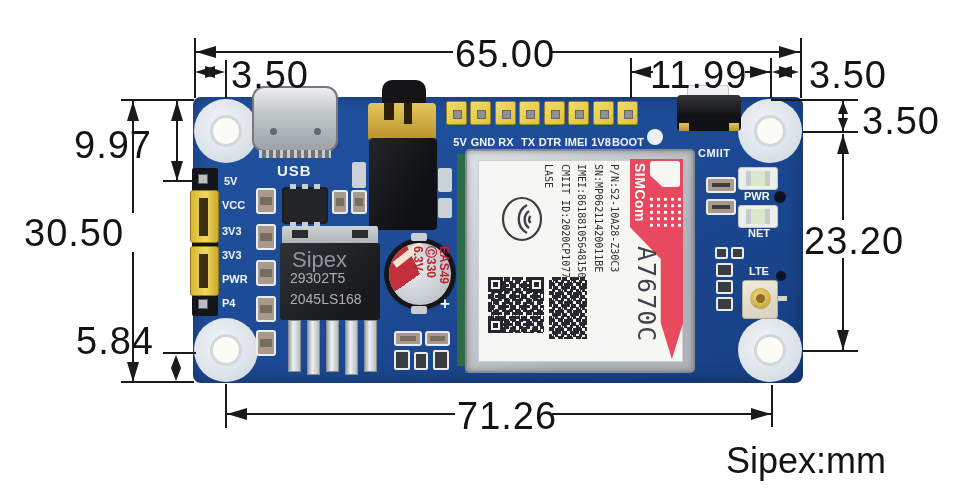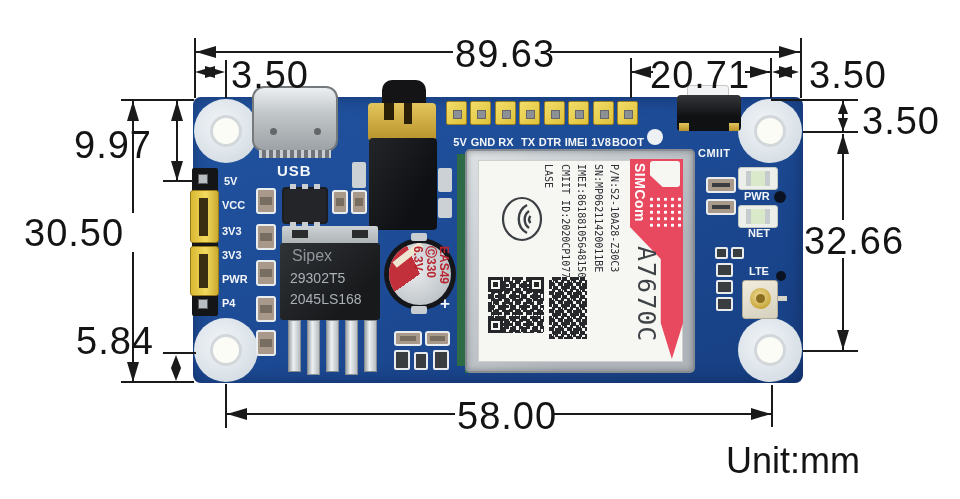--- a/index.html
+++ b/index.html
@@ -155,21 +155,21 @@
       <i></i>
     </div>
   <div class="smd" style="left:351px;top:190px;width:16px;height:24px;">
       <i></i>
     </div>
 
   <div class="abs" style="left:282px;top:226px;width:96px;height:20px;background:linear-gradient(180deg,#cdd2d5,#a9aeb2);border-radius:2px;"></div>
   <div class="abs" style="left:292px;top:230px;width:16px;height:8px;background:#2a2c2e;"></div>
   <div class="abs" style="left:352px;top:230px;width:16px;height:8px;background:#2a2c2e;"></div>
   <div class="abs" style="left:280px;top:243px;width:100px;height:77px;border-radius:3px;background:linear-gradient(135deg,#303336,#17191b 75%);">
-    <div style="position:absolute;left:12px;top:4px;font-size:16px;color:#8f969c;font-family:'Liberation Sans',sans-serif;">Sipex</div>
+    <div style="position:absolute;left:12px;top:4px;font-size:22px;color:#8f969c;font-family:'Liberation Sans',sans-serif;">Sipex</div>
     <div style="position:absolute;left:10px;top:27px;font-size:14px;color:#a9b0b6;">29302T5</div>
     <div style="position:absolute;left:10px;top:48px;font-size:14px;color:#a9b0b6;">2045LS168</div>
   </div>
   <div class="leg" style="left:288px;top:320px;height:52px;"></div>
   <div class="leg" style="left:307px;top:320px;height:55px;"></div>
   <div class="leg" style="left:326px;top:320px;height:52px;"></div>
   <div class="leg" style="left:345px;top:320px;height:55px;"></div>
   <div class="leg" style="left:364px;top:320px;height:52px;"></div>
 
   <div class="abs" style="left:384px;top:238px;width:72px;height:72px;border-radius:50%;background:#15161a;"></div>
@@ -272,38 +272,38 @@
 
   <div>
 
     <div>
       <div class="vl" style="left:194px;top:38px;height:60px;"></div>
       <div class="vl" style="left:800px;top:38px;height:60px;"></div>
       <div class="hl" style="left:196px;top:51px;width:257px;"></div>
       <div class="hl" style="left:550px;top:51px;width:250px;"></div>
       <div class="arr aL" style="left:196px;top:46px;"></div>
       <div class="arr aR" style="left:779px;top:46px;"></div>
-      <div class="dim" style="left:455px;top:33px;">89.63</div>
+      <div class="dim" style="left:455px;top:33px;">65.00</div>
     </div>
 
     <div>
       <div class="vl" style="left:225px;top:60px;height:38px;"></div>
       <div class="arr aL" style="left:195px;top:66px;"></div>
       <div class="arr aR" style="left:205px;top:66px;"></div>
       <div class="dim" style="left:231px;top:54px;">3.50</div>
     </div>
 
     <div>
       <div class="vl" style="left:630px;top:58px;height:40px;"></div>
       <div class="vl" style="left:770px;top:58px;height:40px;"></div>
       <div class="hl" style="left:631px;top:71px;width:22px;"></div>
       <div class="hl" style="left:745px;top:71px;width:25px;"></div>
       <div class="arr aL" style="left:631px;top:66px;"></div>
       <div class="arr aR" style="left:750px;top:66px;"></div>
-      <div class="dim" style="left:650px;top:54px;">20.71</div>
+      <div class="dim" style="left:650px;top:54px;">11.99</div>
     </div>
 
     <div>
       <div class="arr aL" style="left:772px;top:66px;"></div>
       <div class="arr aR" style="left:779px;top:66px;"></div>
       <div class="dim" style="left:809px;top:54px;">3.50</div>
     </div>
 
     <div>
       <div class="hl" style="left:771px;top:99px;width:87px;"></div>
@@ -313,21 +313,21 @@
       <div class="arr aD13" style="left:838px;top:118px;"></div>
       <div class="dim" style="left:862px;top:100px;">3.50</div>
     </div>
 
     <div>
       <div class="vl" style="left:842px;top:134px;height:86px;"></div>
       <div class="vl" style="left:842px;top:258px;height:92px;"></div>
       <div class="arr aU" style="left:837px;top:134px;"></div>
       <div class="arr aD" style="left:837px;top:330px;"></div>
       <div class="hl" style="left:803px;top:350px;width:55px;"></div>
-      <div class="dim" style="left:804px;top:220px;">32.66</div>
+      <div class="dim" style="left:804px;top:220px;">23.20</div>
     </div>
 
     <div>
       <div class="hl" style="left:121px;top:99px;width:73px;"></div>
       <div class="vl" style="left:176px;top:101px;height:80px;"></div>
       <div class="arr aU" style="left:171px;top:101px;"></div>
       <div class="arr aD" style="left:171px;top:161px;"></div>
       <div class="hl" style="left:163px;top:180px;width:30px;"></div>
       <div class="dim" style="left:74px;top:124px;">9.97</div>
     </div>
@@ -348,19 +348,19 @@
       <div class="dim" style="left:76px;top:320px;">5.84</div>
     </div>
 
     <div>
       <div class="vl" style="left:225px;top:384px;height:44px;"></div>
       <div class="vl" style="left:771px;top:385px;height:42px;"></div>
       <div class="hl" style="left:227px;top:413px;width:228px;"></div>
       <div class="hl" style="left:552px;top:413px;width:219px;"></div>
       <div class="arr aL" style="left:227px;top:408px;"></div>
       <div class="arr aR" style="left:751px;top:408px;"></div>
-      <div class="dim" style="left:457px;top:395px;">58.00</div>
-    </div>
-
-    <div class="dim" style="left:726px;top:440px;font-size:36px;letter-spacing:0;">Unit:mm</div>
+      <div class="dim" style="left:457px;top:395px;">71.26</div>
+    </div>
+
+    <div class="dim" style="left:726px;top:440px;font-size:36px;letter-spacing:0;">Sipex:mm</div>
   </div>
 
 </div>
 
 </body></html>

